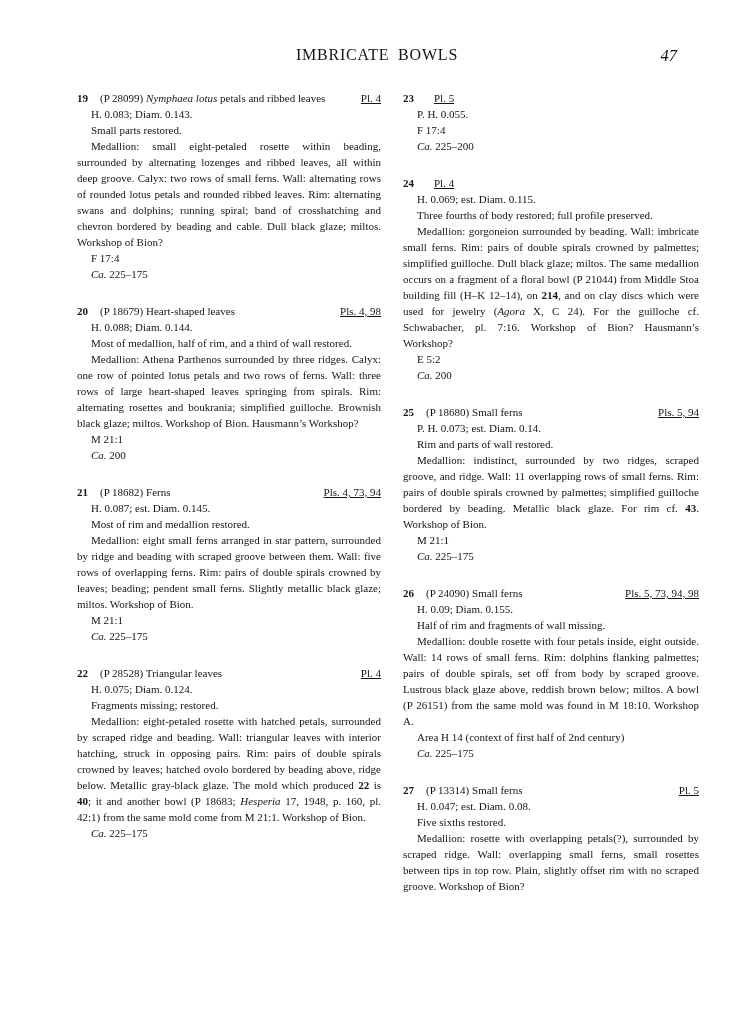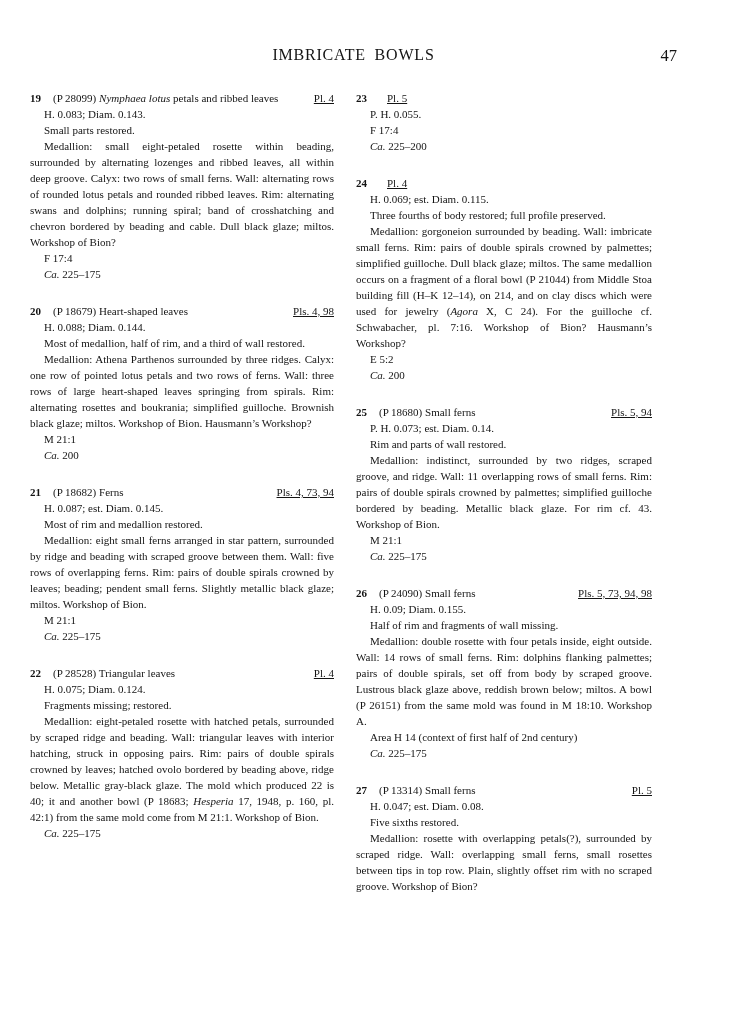--- a/index.html
+++ b/index.html
@@ -6,57 +6,58 @@
   html, body { background: #ffffff; }
   body {
     width: 732px; height: 1024px;
     font-family: "Liberation Serif", serif;
     color: #141414;
     overflow: hidden;
   }
   .page {
     position: relative;
     width: 732px; height: 1024px;
-    padding: 46px 55px 0 30px;
+    padding: 46px 55px 0 77px;
     background: #ffffff;
   }
   .page-header {
     position: relative;
     height: 20px;
     margin-bottom: 24px;
   }
   .running-head {
     position: absolute; left: 0; right: 0;
     text-align: center;
     font-size: 16px;
     letter-spacing: 0.8px;
     word-spacing: 4px;
   }
   .page-number {
     position: absolute; right: 0; top: 0;
     font-size: 16.5px;
+    font-style: italic;
   }
   .columns {
     display: flex;
     gap: 22px;
   }
   .column { flex: none; }
   .col-left  { width: 304px; }
   .col-right { width: 296px; }
   .entry { margin-bottom: 21px; font-size: 11px; line-height: 16px; }
   .entry-head { display: flex; align-items: flex-start; }
   .entry-num  { flex: none; width: 23px; font-weight: bold; }
   .entry-title { flex: 1 1 auto; }
   .entry-plate { flex: none; padding-left: 8px; white-space: nowrap; text-align: right; text-decoration: underline; }
   .para {
     text-indent: 14px;
     text-align: justify;
   }
   .i { font-style: italic; margin-top: 11px; }
-  .b { font-weight: normal; }
+  .b { font-weight: bold; }
 </style>
 </head>
 <body>
 
 <div class="page">
   <div class="page-header">
     <div class="running-head">IMBRICATE BOWLS</div>
     <div class="page-number">47</div>
   </div>
   <div class="columns">

